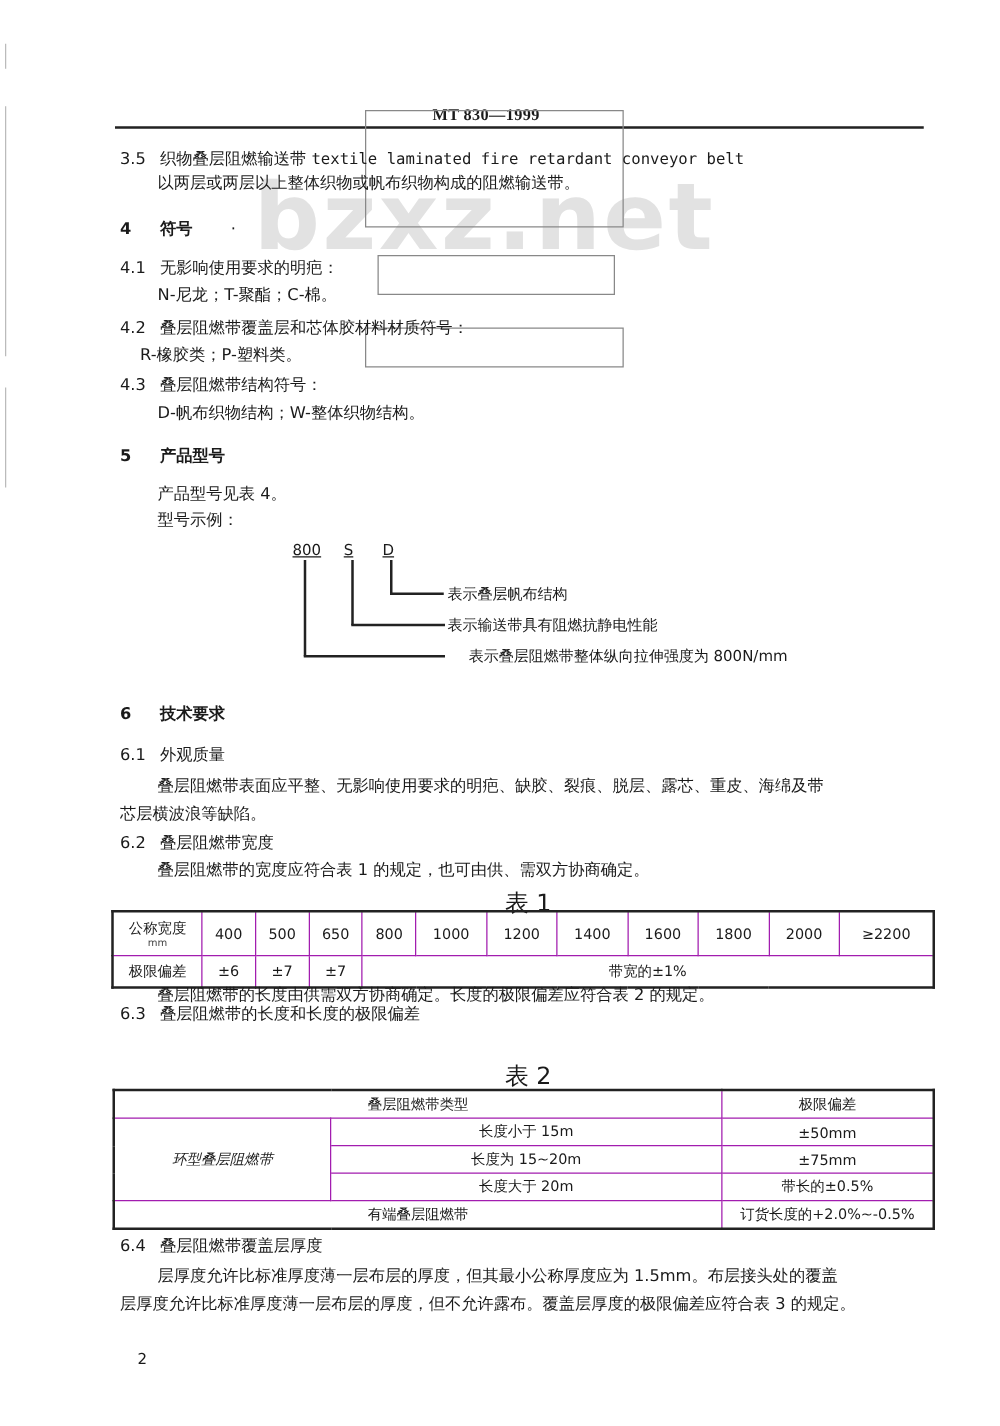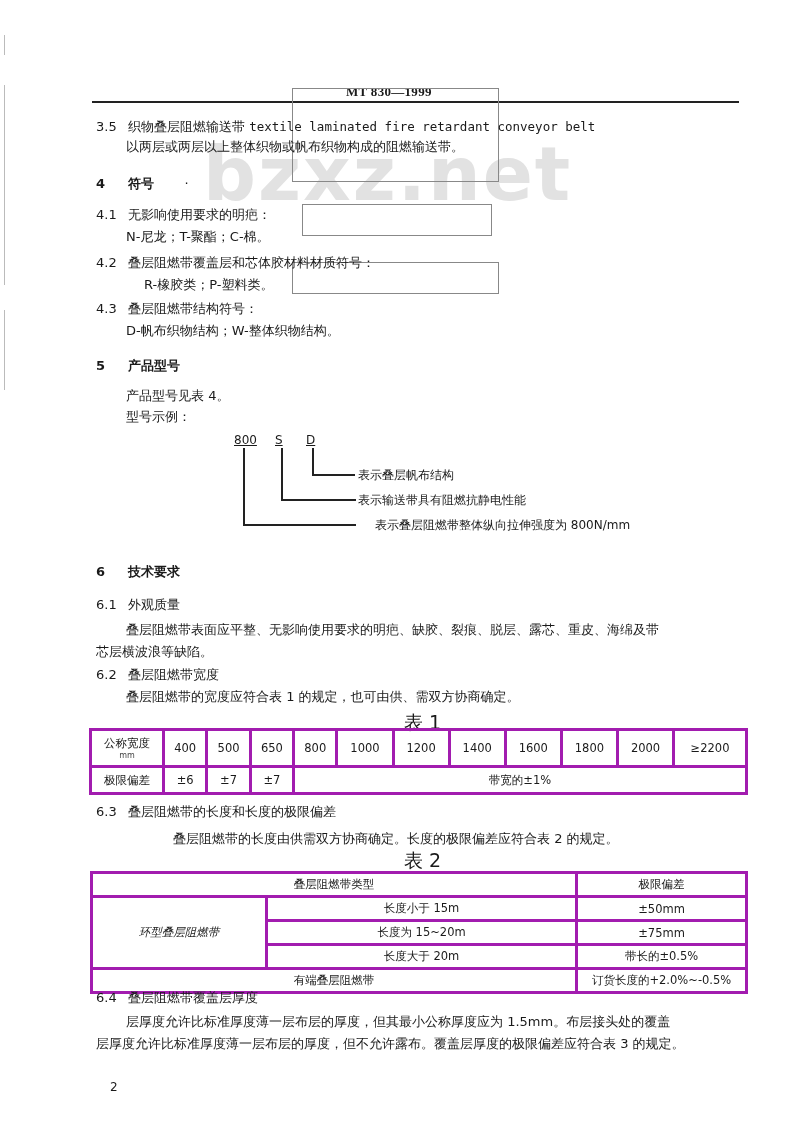--- a/index.html
+++ b/index.html
@@ -9,21 +9,21 @@
   .hdr-code{position:absolute;left:346px;top:84px;font-family:"Liberation Serif","DejaVu Serif",serif;font-size:13px;font-weight:bold;letter-spacing:0.3px;}
   .hdr-rule{position:absolute;left:92px;top:101px;width:647px;height:2px;background:#222;}
   .overlay-box{position:absolute;border:1px solid #888;background:transparent;}
   .watermark{position:absolute;left:203px;top:137px;font-family:"DejaVu Sans","Liberation Sans",sans-serif;font-weight:bold;font-size:74px;color:#e2e2e2;letter-spacing:2px;line-height:1;z-index:0;}
   .txt{position:absolute;font-size:13px;line-height:18px;white-space:nowrap;z-index:1;}
   .mono{font-family:"DejaVu Sans Mono","Liberation Mono",monospace;font-size:12.5px;}
   .sec{font-weight:bold;}
   .num{display:inline-block;width:32px;}
   .tbl-cap{position:absolute;font-size:19px;z-index:1;}
   table{border-collapse:collapse;position:absolute;z-index:1;font-size:11.5px;}
-  td{border:3px solid #a21caf;text-align:center;padding:0;}
+  td{border:1px solid #a21caf;text-align:center;padding:0;}
   .t1 td{height:34px;}
   .t1 tr.r2 td{height:24px;}
   .t2 td{height:21px;}
   .unit{display:block;font-size:8px;line-height:9px;color:#444;}
   .diag-line{position:absolute;background:#222;}
   .pg{position:absolute;left:110px;top:1080px;font-size:12px;}
 </style>
 </head>
 <body>
 
@@ -52,21 +52,21 @@
 </div>
 
 <div class="txt" style="left:96px;top:206px;">
   <span class="num">4.1</span><span>无影响使用要求的明疤：</span>
 </div>
 <div class="txt" style="left:126px;top:228px;">N-尼龙；T-聚酯；C-棉。</div>
 
 <div class="txt" style="left:96px;top:254px;">
   <span class="num">4.2</span><span>叠层阻燃带覆盖层和芯体胶材料材质符号：</span>
 </div>
-<div class="txt" style="left:144px;top:276px;">R-橡胶类；P-塑料类。</div>
+<div class="txt" style="left:112px;top:276px;">R-橡胶类；P-塑料类。</div>
 
 <div class="txt" style="left:96px;top:300px;">
   <span class="num">4.3</span><span>叠层阻燃带结构符号：</span>
 </div>
 <div class="txt" style="left:126px;top:322px;">D-帆布织物结构；W-整体织物结构。</div>
 
 <div class="txt sec" style="left:96px;top:357px;">
   <span class="num">5</span><span>产品型号</span>
 </div>
 <div class="txt" style="left:126px;top:387px;">产品型号见表 4。</div>
@@ -132,21 +132,21 @@
     <td>±7</td>
     <td>±7</td>
     <td colspan="8">带宽的±1%</td>
   </tr>
 </tbody>
   </table>
 
 <div class="txt" style="left:96px;top:803px;">
   <span class="num">6.3</span><span>叠层阻燃带的长度和长度的极限偏差</span>
 </div>
-<div class="txt" style="left:126px;top:830px;margin-left:47px;">叠层阻燃带的长度由供需双方协商确定。长度的极限偏差应符合表 2 的规定。</div>
+<div class="txt" style="left:126px;top:788px;">叠层阻燃带的长度由供需双方协商确定。长度的极限偏差应符合表 2 的规定。</div>
 
 <div class="tbl-cap" style="left:404px;top:848px;">表 2</div>
 <table class="t2" style="left:90px;top:871px;width:658px;border:2px solid #222;">
   <tbody>
       <tr>
     <td colspan="2" style="width:432px;">叠层阻燃带类型</td>
     <td>极限偏差</td>
   </tr>
   <tr>
     <td rowspan="3" style="width:172px;font-style:italic;">环型叠层阻燃带</td>

